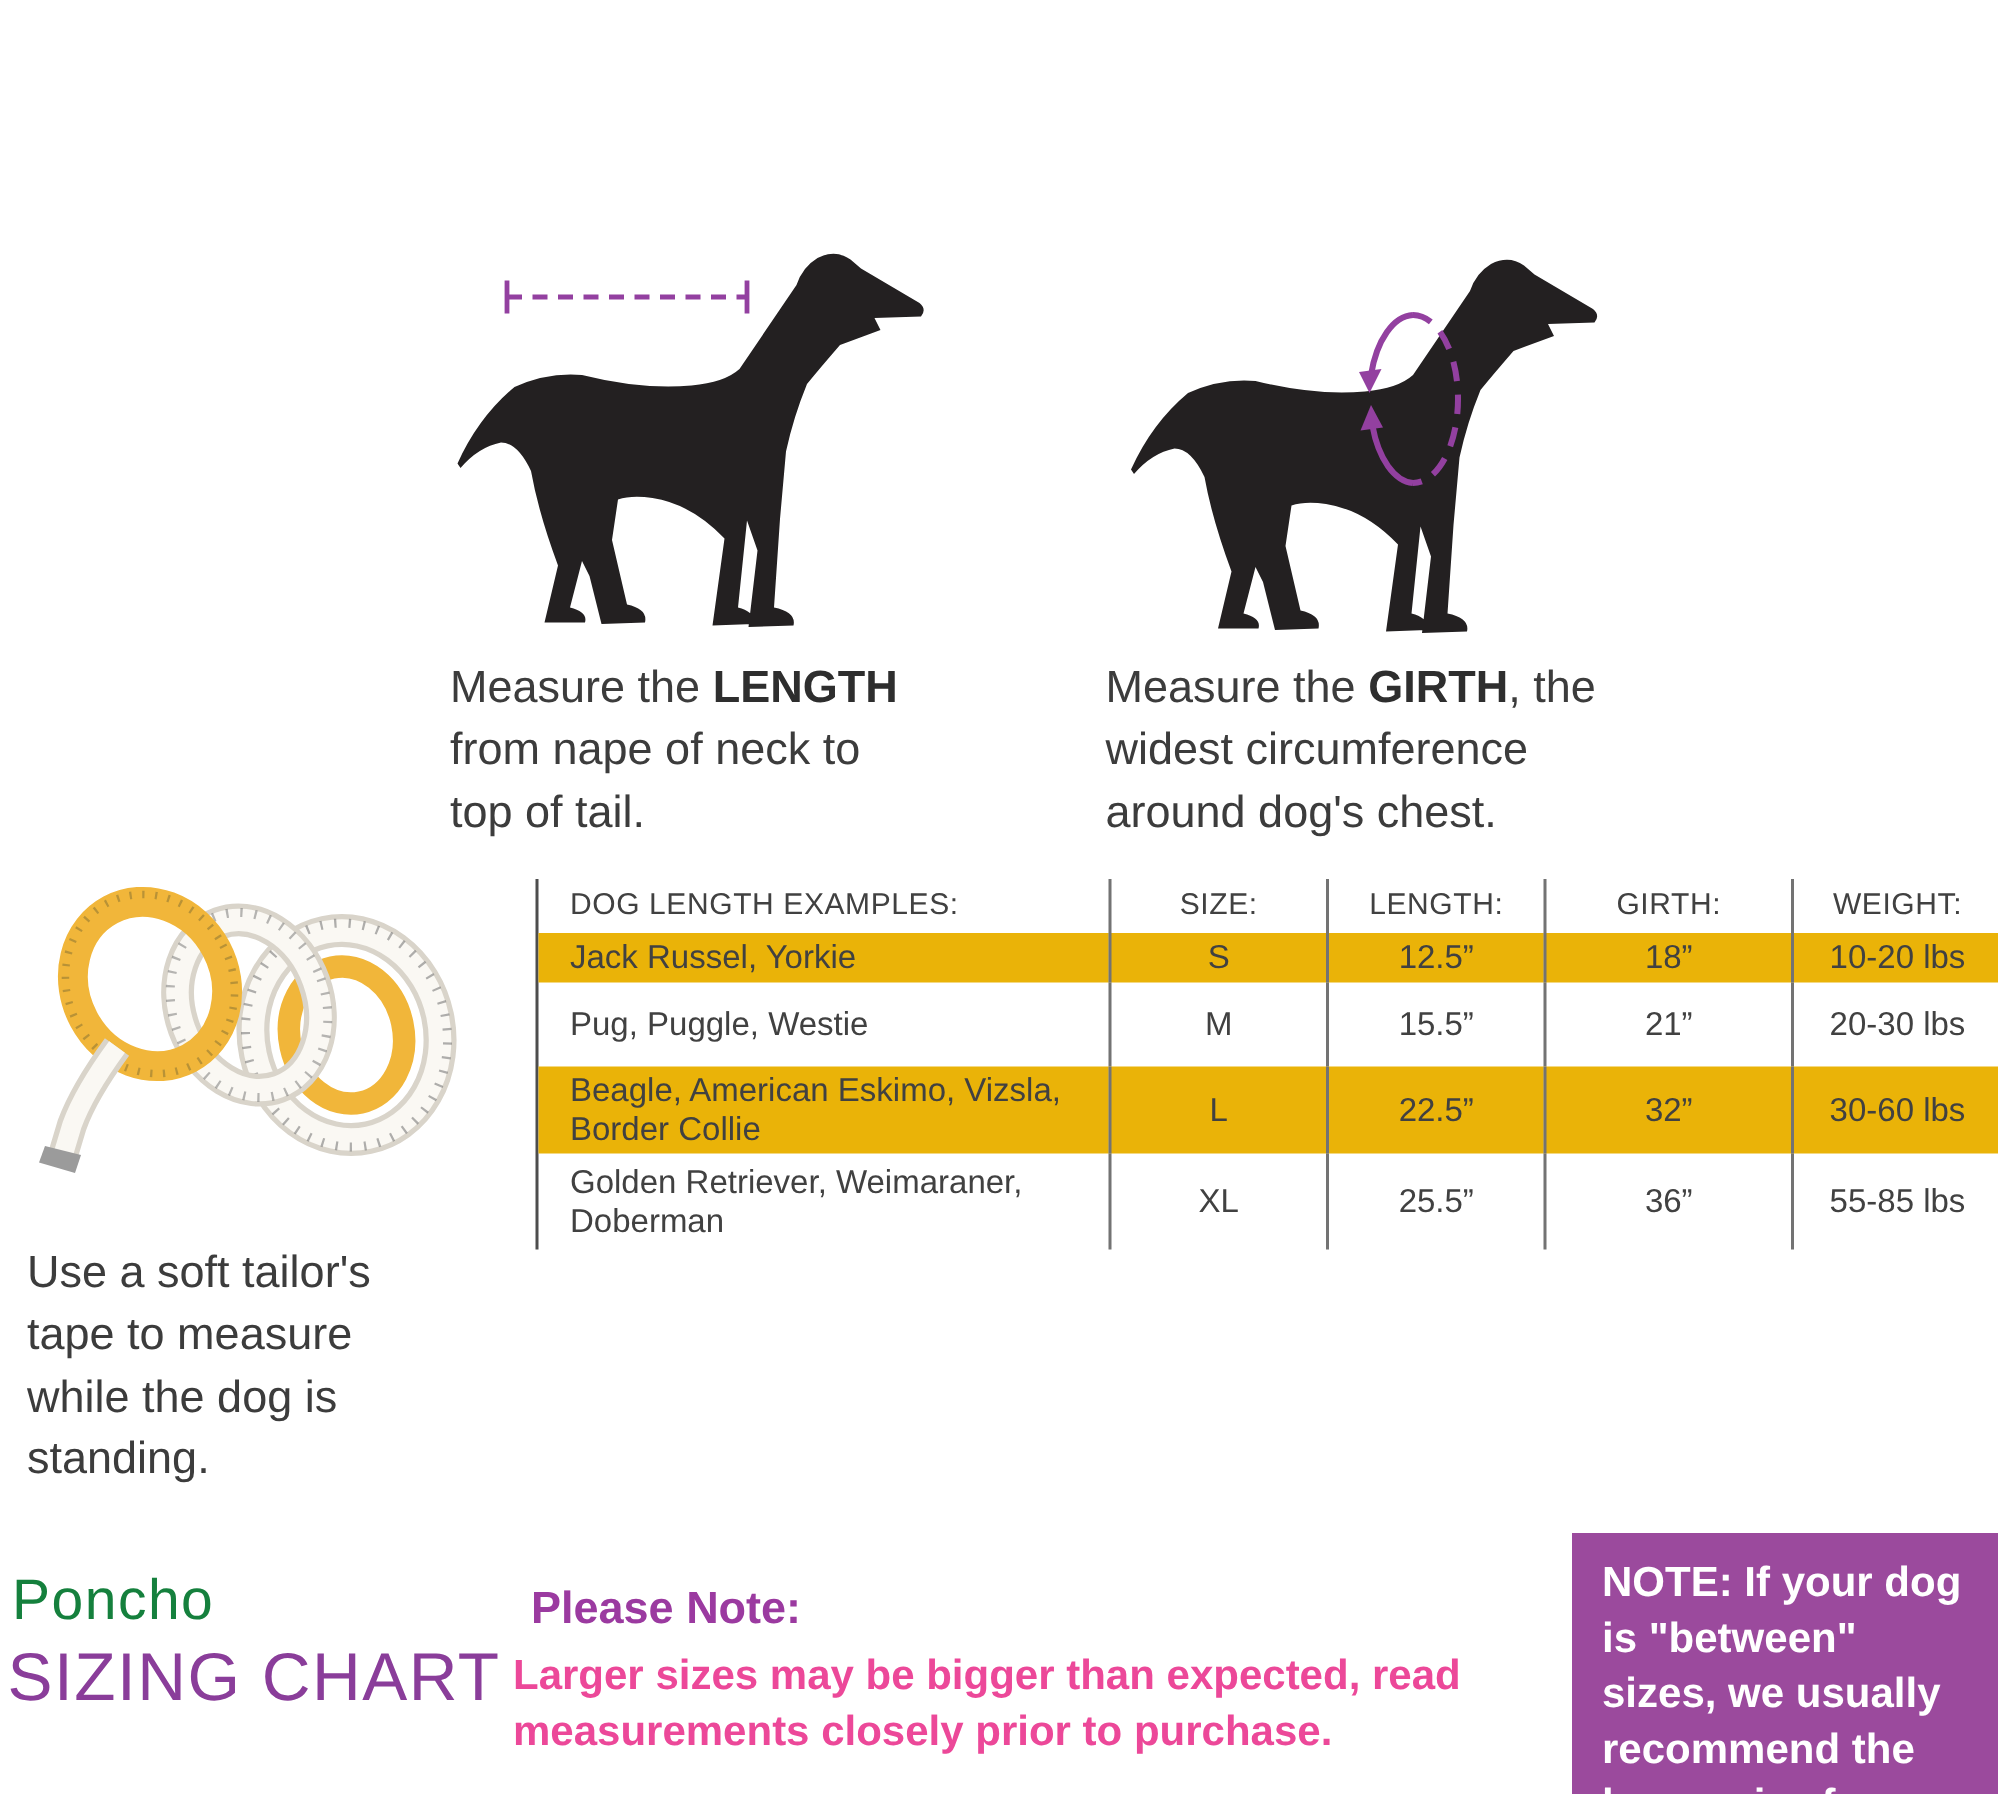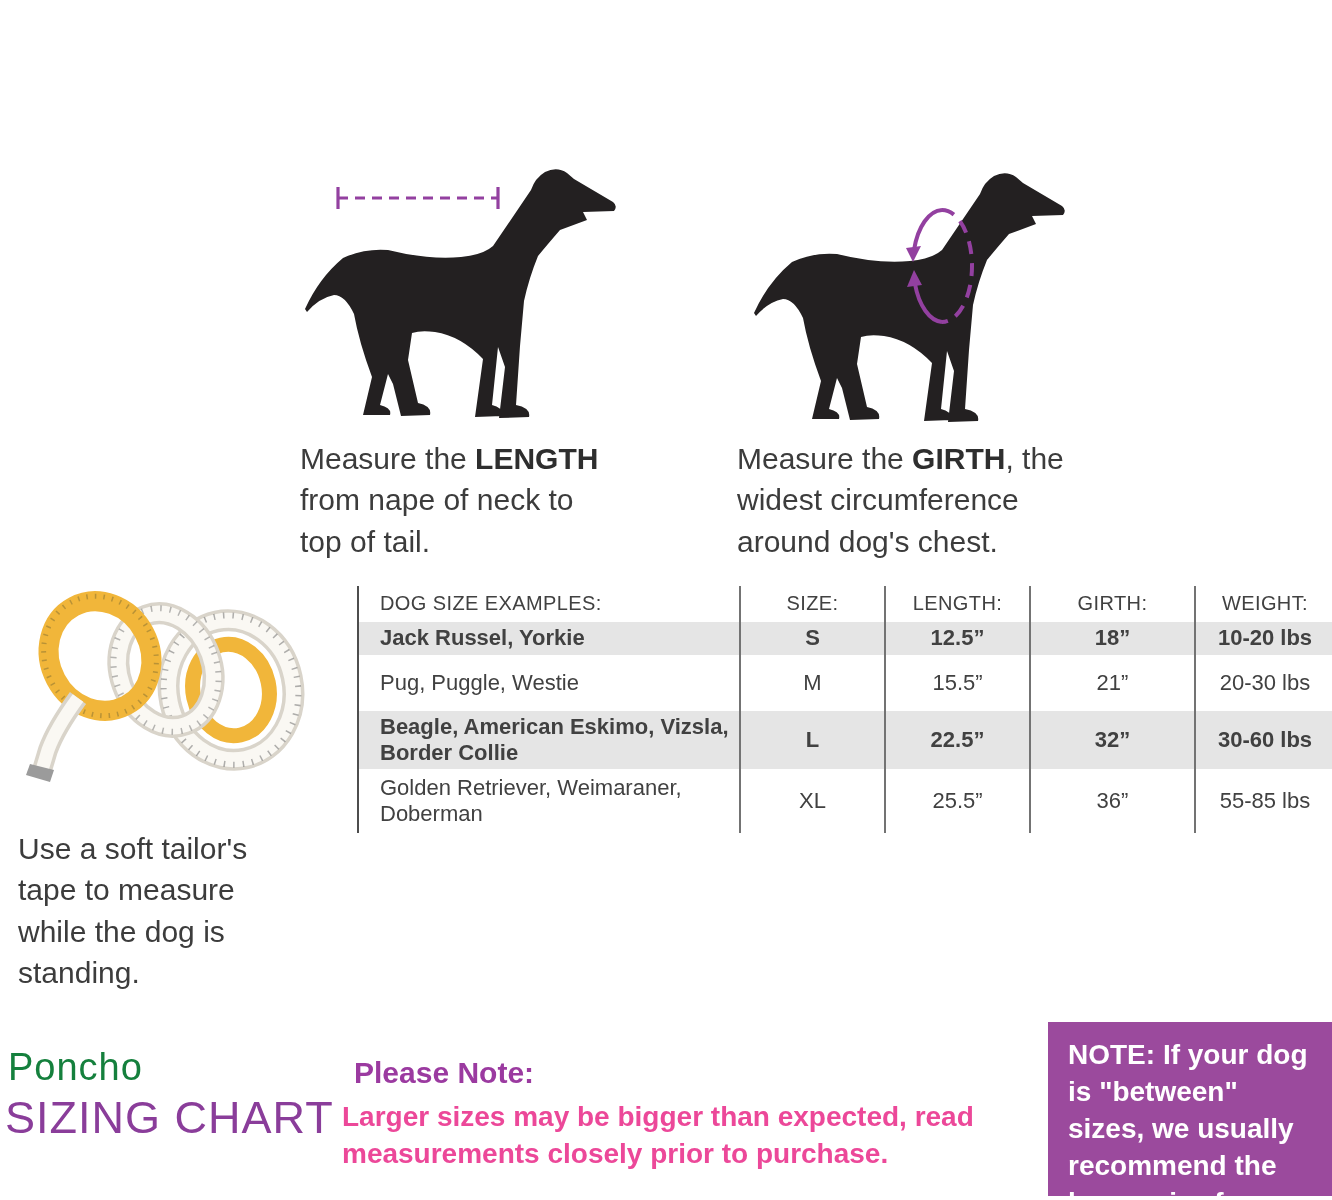--- a/index.html
+++ b/index.html
@@ -18,21 +18,21 @@
   #cap-tape{left:18px;top:828px;width:292px;}
   
   .size-table{position:absolute;left:357px;top:586px;width:975px;
       display:grid;grid-template-columns:380px 145px 145px 165px 140px;
       grid-template-rows:36px 33px 56px 58px 64px;
       border-left:2px solid #4d4d4d;color:#414141;}
   .size-table .cell{display:flex;align-items:center;justify-content:center;font-size:22px;line-height:1.2;}
   .size-table .breed{justify-content:flex-start;padding-left:21px;padding-right:8px;text-align:left;}
   .size-table .hcell{font-size:20px;letter-spacing:0.4px;align-items:flex-end;padding-bottom:7px;}
   .size-table .colline{border-left:2px solid #737373;}
-  .size-table .shade{background:#e5e5e5;font-weight:bold;}
+  .size-table .shade{background:#eab308;}
   
   .product{position:absolute;left:8px;top:1046px;font-size:38px;font-weight:400;letter-spacing:1px;color:#15803d;}
   .sizing-heading{position:absolute;left:5px;top:1092px;font-size:45px;font-weight:400;letter-spacing:1px;color:#8a3d9a;}
   .please-note-title{position:absolute;left:354px;top:1056px;font-size:30px;font-weight:700;color:#9b3aa0;}
   .please-note-body{position:absolute;left:342px;top:1098px;width:652px;font-size:28px;font-weight:700;line-height:1.33;color:#ec4899;}
   .note-box{position:absolute;left:1048px;top:1022px;width:284px;height:174px;background:#9b4a9d;box-sizing:border-box;
             padding:15px 20px;}
   .note-box .txt{color:#ffffff;font-size:28px;font-weight:700;line-height:1.32;}
 </style>
 </head>
@@ -100,21 +100,21 @@
     <ellipse cx="82" cy="78" rx="55" ry="61" transform="rotate(-28 82 78)" fill="none" stroke="#8a7433" stroke-width="5" stroke-dasharray="1.5 7" opacity="0.55"></ellipse>
 
     <path d="M 60 120 Q 38 150 30 172 L 24 192" fill="none" stroke="#d9d4ca" stroke-width="20"></path>
     <path d="M 60 120 Q 38 150 30 172 L 24 192" fill="none" stroke="#faf8f3" stroke-width="13"></path>
     <polygon points="12,186 36,192 32,204 8,197" fill="#9b9b9b"></polygon>
   </svg>
   <div class="caption" id="cap-tape">Use a soft tailor's tape to measure while the dog is standing.</div>
 
   <div class="size-table">
 
-    <div class="cell hcell breed">DOG SIZE EXAMPLES:</div>
+    <div class="cell hcell breed">DOG LENGTH EXAMPLES:</div>
     <div class="cell hcell colline">SIZE:</div>
     <div class="cell hcell colline">LENGTH:</div>
     <div class="cell hcell colline">GIRTH:</div>
     <div class="cell hcell colline">WEIGHT:</div>
 
     <div class="cell breed shade">Jack Russel, Yorkie</div>
     <div class="cell colline shade">S</div>
     <div class="cell colline shade">12.5”</div>
     <div class="cell colline shade">18”</div>
     <div class="cell colline shade">10-20 lbs</div>

